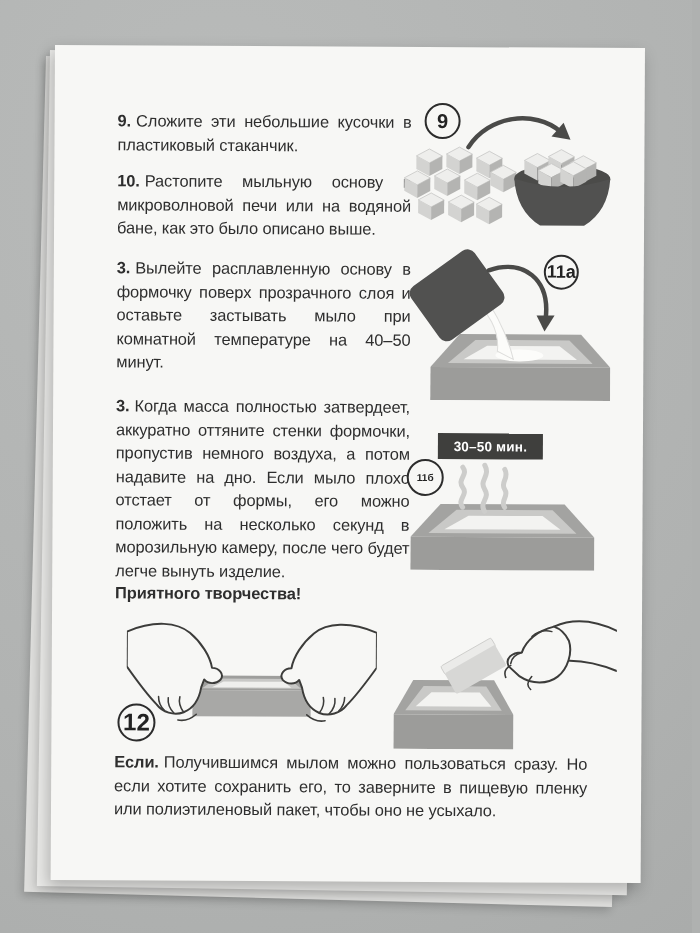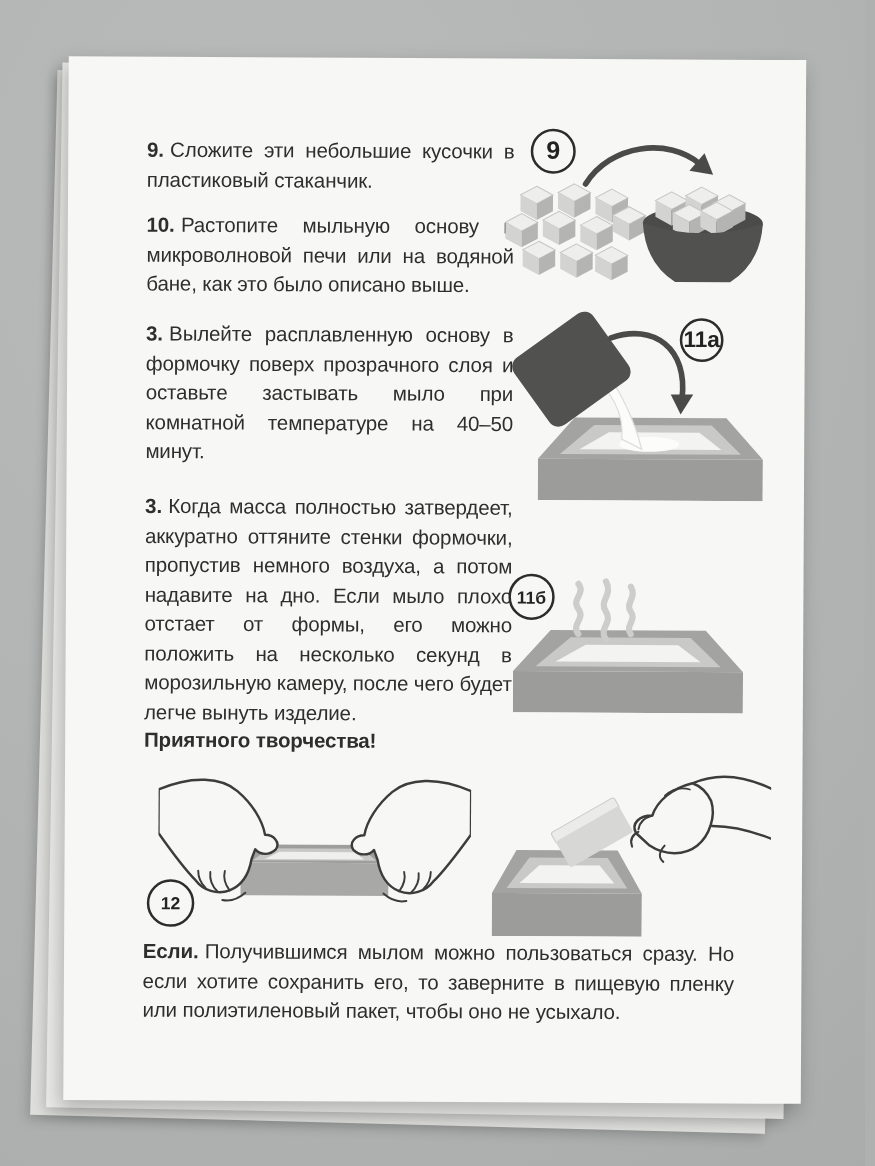--- a/index.html
+++ b/index.html
@@ -29,22 +29,22 @@
   .tip{top:705px;width:473px;}
   .tip b{margin-right:5px;}
   .closing{top:536px;font-weight:bold;text-align:left;}
   .circle-label{
     position:absolute;box-sizing:border-box;border:2.5px solid #2c2c2c;border-radius:50%;
     background:#f7f7f5;display:flex;align-items:center;justify-content:center;
     font-weight:bold;color:#232323;z-index:3;
   }
   .circle-9{left:370px;top:56px;width:36px;height:36px;font-size:20px;}
   .circle-11a{left:490px;top:207px;width:35px;height:35px;font-size:18px;}
-  .circle-11b{left:354px;top:412px;width:37px;height:37px;font-size:14px;}
-  .circle-12{left:66px;top:658px;width:38px;height:38px;font-size:14px;}
+  .circle-11b{left:354px;top:412px;width:37px;height:37px;font-size:10px;}
+  .circle-12{left:66px;top:658px;width:38px;height:38px;font-size:24px;}
   .timer-badge{
     position:absolute;left:385px;top:386px;width:105px;height:26px;
     background:#3f3f3d;color:#ffffff;font-weight:bold;font-size:13.5px;
     display:flex;align-items:center;justify-content:center;letter-spacing:.2px;z-index:2;
   }
   .fig{position:absolute;z-index:1;}
   .fig-9{left:348px;top:58px;}
   .fig-11a{left:352px;top:200px;}
   .fig-11b{left:352px;top:400px;}
   .fig-12{left:75px;top:565px;}
@@ -118,20 +118,21 @@
       <g transform="rotate(-36 50 48)">
         <rect x="12" y="16" width="78" height="66" rx="9" fill="#515150"></rect>
       </g>
       <g>
         <path d="M83,23 C117,11 145,31 140,72" fill="none" stroke="#4a4a48" stroke-width="4.5" stroke-linecap="round"></path>
         <polygon points="139,84 131,68 149,68" fill="#4a4a48"></polygon>
       </g>
     </svg>
     <div class="circle-label circle-11a">11а</div>
 
+    <div class="timer-badge">30–50 мин.</div>
     <svg class="fig fig-11b" width="195" height="128" viewBox="0 0 195 128">
       <use href="#tray-sym" width="184" height="70" transform="translate(6,53)"></use>
       <g fill="none" stroke="#cdcdcb" stroke-width="5" stroke-linecap="round">
         <path d="M58,60 c-6,-8 6,-12 0,-20 c-6,-8 6,-12 0,-20"></path>
         <path d="M80,64 c-6,-9 6,-13 0,-22 c-6,-9 6,-13 0,-24"></path>
         <path d="M100,60 c-5,-7 5,-11 0,-18 c-5,-7 5,-11 0,-20"></path>
       </g>
     </svg>
     <div class="circle-label circle-11b">11б</div>
 

